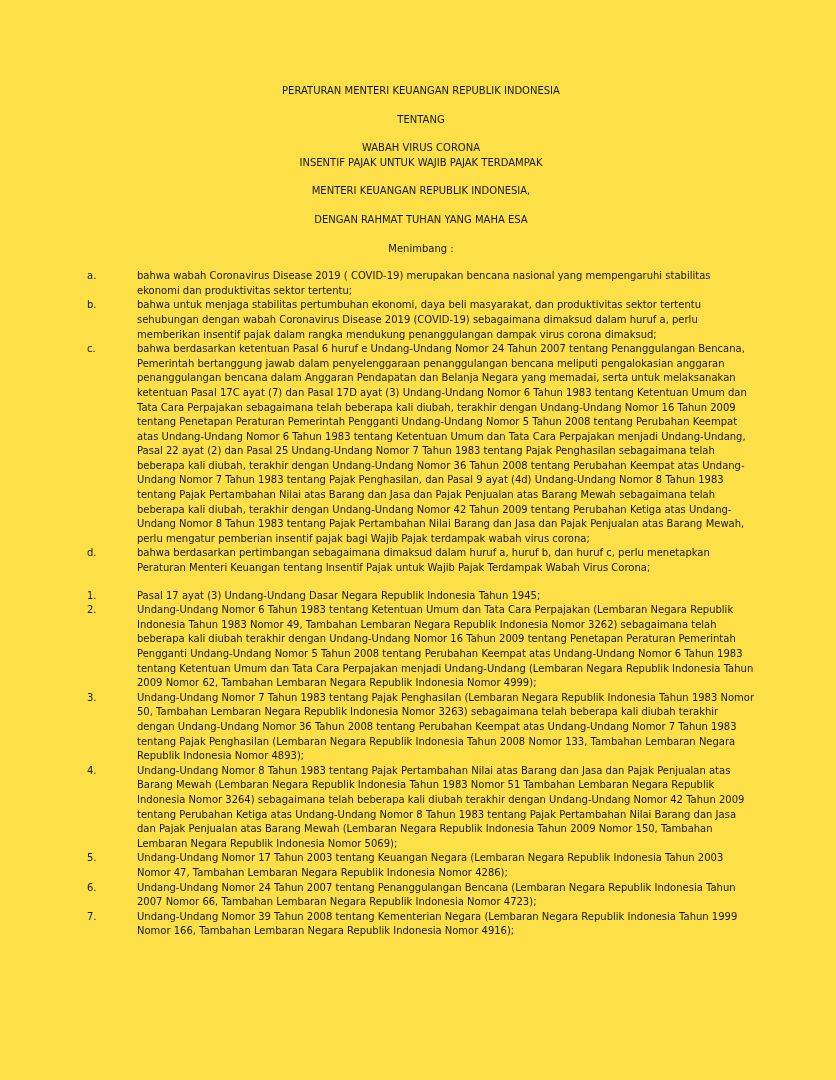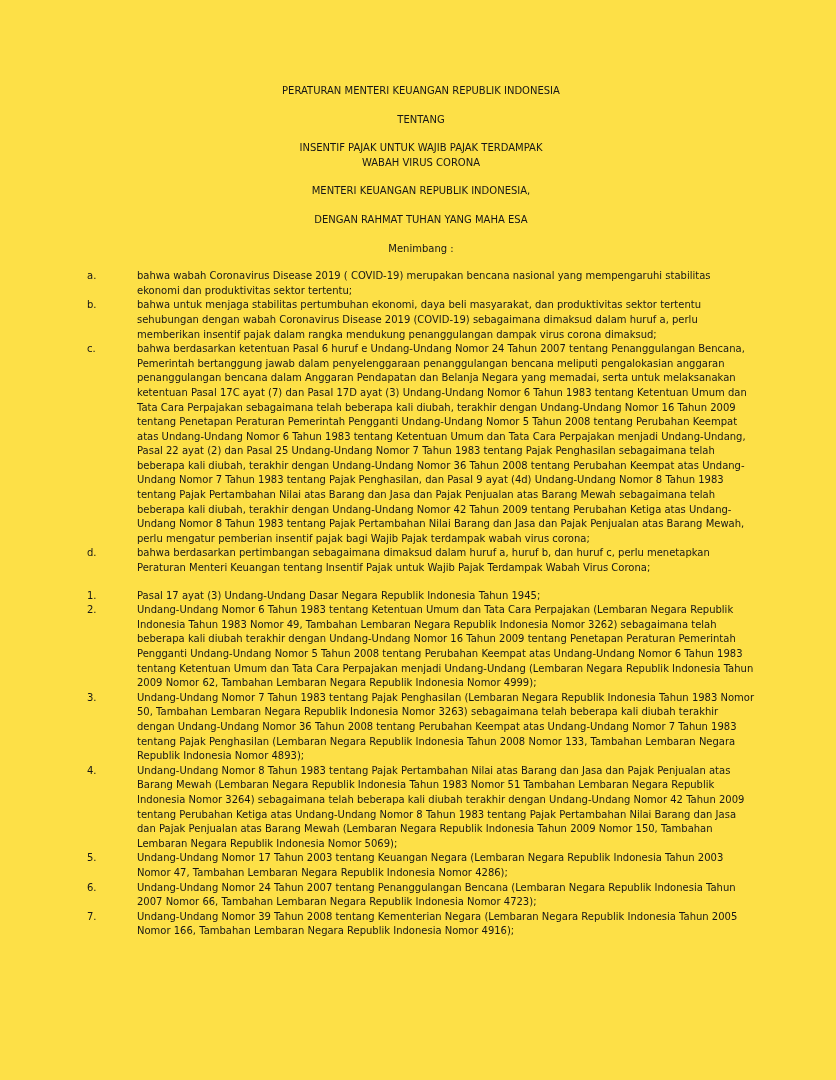--- a/index.html
+++ b/index.html
@@ -34,22 +34,22 @@
 </style>
 </head>
 <body>
 
 <div class="page">
 
   <div class="header">
     <p class="c">PERATURAN MENTERI KEUANGAN REPUBLIK INDONESIA</p>
     <p class="c sp">TENTANG</p>
     <div class="sp">
+      <p class="c">WABAH VIRUS CORONA</p>
       <p class="c">INSENTIF PAJAK UNTUK WAJIB PAJAK TERDAMPAK</p>
-      <p class="c">WABAH VIRUS CORONA</p>
     </div>
     <p class="c sp">MENTERI KEUANGAN REPUBLIK INDONESIA,</p>
     <p class="c sp">DENGAN RAHMAT TUHAN YANG MAHA ESA</p>
   </div>
 
   <p class="section-label sp">Menimbang :</p>
 
   <div class="list">
     <div class="item">
       <span class="marker">a.</span>
@@ -90,17 +90,17 @@
     <div class="item">
       <span class="marker">5.</span>
       <span class="text">Undang-Undang Nomor 17 Tahun 2003 tentang Keuangan Negara (Lembaran Negara Republik Indonesia Tahun 2003 Nomor 47, Tambahan Lembaran Negara Republik Indonesia Nomor 4286);</span>
     </div>
     <div class="item">
       <span class="marker">6.</span>
       <span class="text">Undang-Undang Nomor 24 Tahun 2007 tentang Penanggulangan Bencana (Lembaran Negara Republik Indonesia Tahun 2007 Nomor 66, Tambahan Lembaran Negara Republik Indonesia Nomor 4723);</span>
     </div>
     <div class="item">
       <span class="marker">7.</span>
-      <span class="text">Undang-Undang Nomor 39 Tahun 2008 tentang Kementerian Negara (Lembaran Negara Republik Indonesia Tahun 2005 Nomor 166, Tambahan Lembaran Negara Republik Indonesia Nomor 4916);</span>
+      <span class="text">Undang-Undang Nomor 39 Tahun 2008 tentang Kementerian Negara (Lembaran Negara Republik Indonesia Tahun 1999 Nomor 166, Tambahan Lembaran Negara Republik Indonesia Nomor 4916);</span>
     </div>
   </div>
 
 </div>
 
 </body></html>

